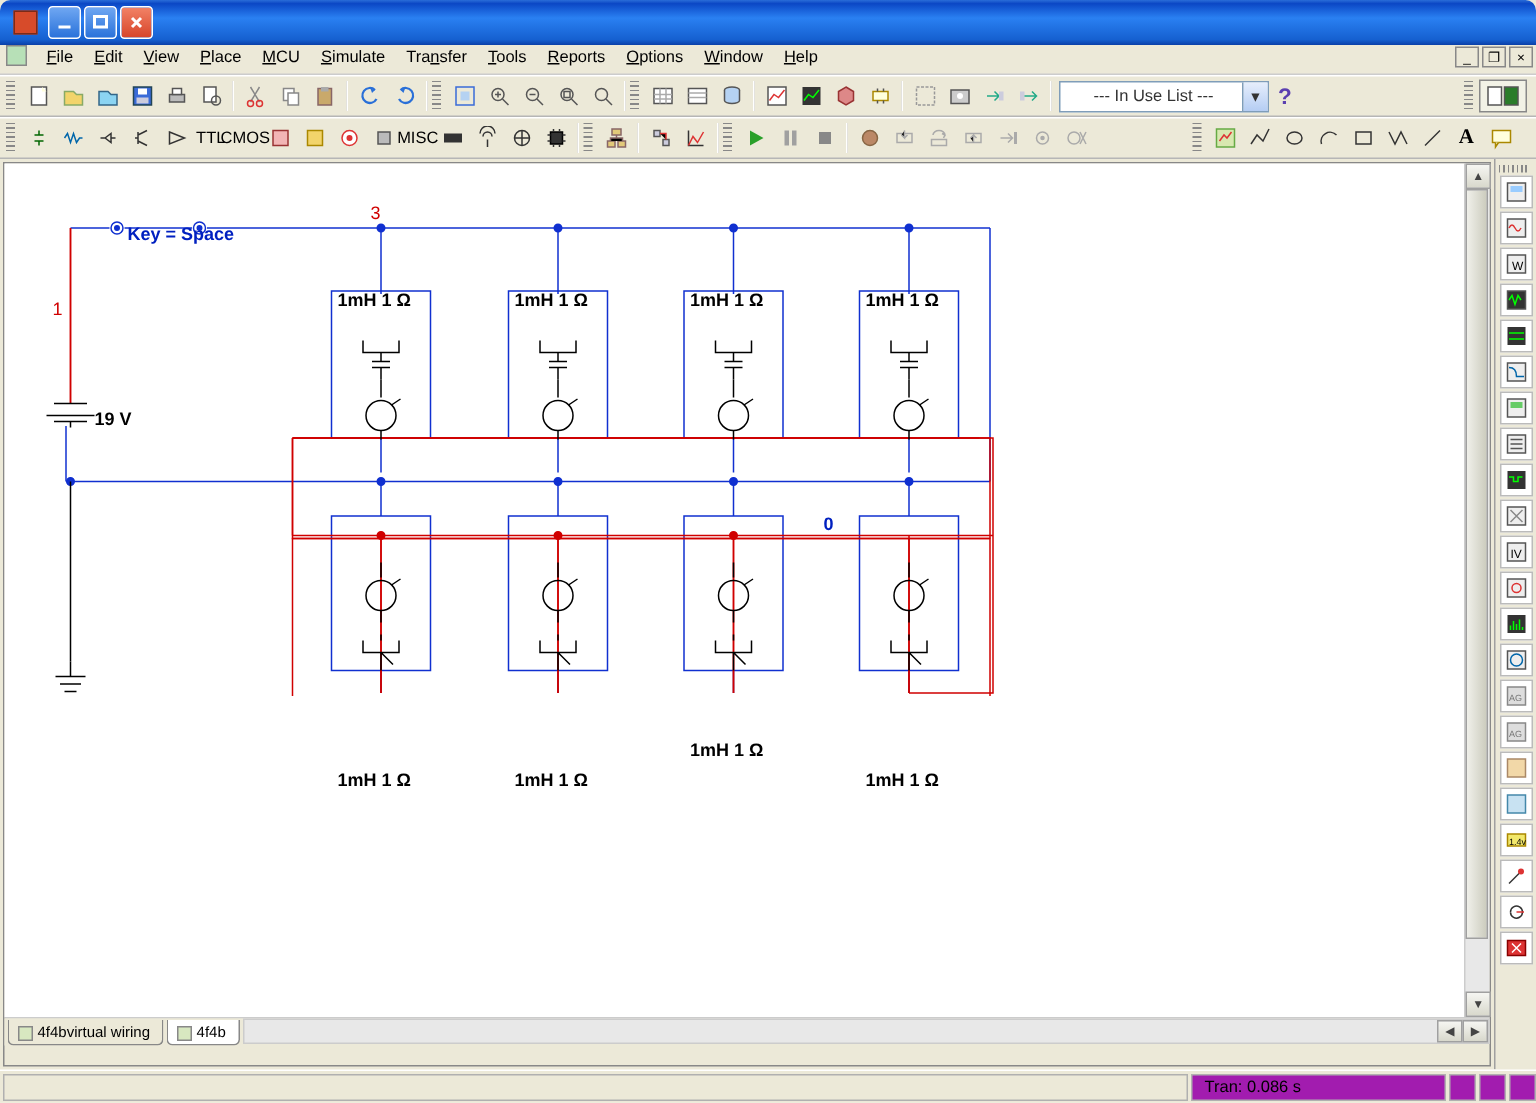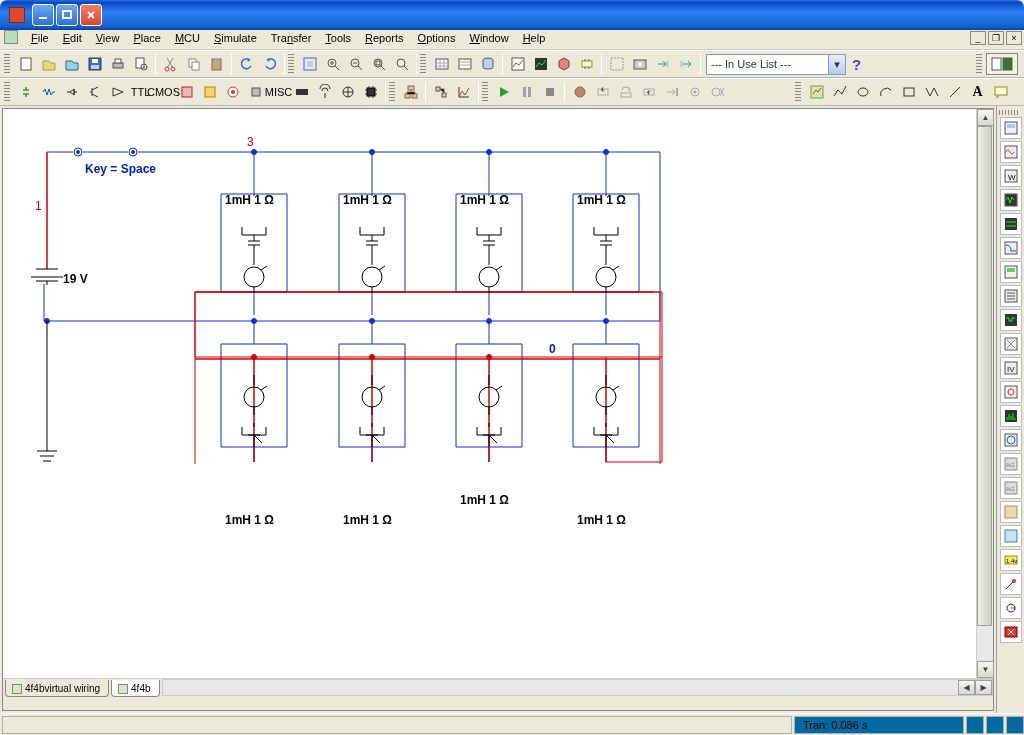--- a/index.html
+++ b/index.html
@@ -17,21 +17,21 @@
   .menu-item{padding:2px 7px;cursor:default}
   .menu-item u{text-decoration:underline}
   .mdi-btns{position:absolute;right:2px;top:1px;display:flex;gap:2px}
   .mdi-btns span{width:16px;height:14px;border:1px solid #888;background:#ece9d8;display:inline-flex;align-items:center;justify-content:center;font-size:9px}
   
   .toolbars{background:#ece9d8;border-bottom:1px solid #888}
   .tbrow{display:flex;align-items:center;height:28px;border-top:1px solid #fff;border-bottom:1px solid #b6b6b6;padding:0 4px;gap:0}
   .grip{width:6px;height:20px;margin-right:4px;background:repeating-linear-gradient(to bottom,#888 0 1px,transparent 1px 3px)}
   .tbtn{width:23px;height:22px;display:inline-flex;align-items:center;justify-content:center;margin:0;border:1px solid transparent}
   .sep{width:1px;height:20px;background:#a0a0a0;margin:0 3px;border-right:1px solid #fff}
-  .in-use{width:140px;height:21px;border:1px solid #7f9db9;background:#fff;display:inline-flex;align-items:center;padding:0 4px;margin:16px 2px;font-size:11px;color:#333;position:relative}
+  .in-use{width:140px;height:21px;border:1px solid #7f9db9;background:#fff;display:inline-flex;align-items:center;padding:0 22px;margin:16px 2px;font-size:11px;color:#333;position:relative}
   .in-use .dd{position:absolute;right:0;top:0;width:17px;height:19px;background:linear-gradient(#e6eefc,#b5cdf3);border-left:1px solid #7f9db9;display:flex;align-items:center;justify-content:center}
   .help-q{font-size:15px;font-weight:bold;color:#5b3fb0;margin-left:4px}
   .spacer{flex:1}
   .pcb-btn{width:32px;height:22px;border:1px solid #888;background:#f2f2e6;display:inline-flex;align-items:center;justify-content:center;margin-right:2px}
   
   .tbtn svg{display:block}
   
   .workspace{position:absolute;top:106px;left:0;right:0;bottom:22px;background:#ece9d8;display:flex}
   .canvas-wrap{flex:1;display:flex;flex-direction:column;border:1px solid #888;margin:2px;background:#ece9d8}
   .canvas-v{flex:1;display:flex}
@@ -45,21 +45,21 @@
   .tab.active{background:#fff}
   .tabicon{width:10px;height:10px;border:1px solid #888;background:#d8e8c0}
   .hscroll{flex:1;height:17px;background:#e8e8e8;border:1px solid #ccc;display:flex;align-items:center;position:relative}
   .hscroll .arrow{height:15px}
   .hscroll .track{flex:1;position:relative;height:15px}
   
   .instr{width:28px;background:#ece9d8;border-left:1px solid #a0a0a0;display:flex;flex-direction:column;align-items:center;padding-top:4px;gap:2px}
   .instr .ibtn{width:22px;height:22px;border:1px solid #bbb;background:#fff;display:flex;align-items:center;justify-content:center}
   
   .status{position:absolute;left:0;right:0;bottom:0;height:22px;background:#ece9d8;border-top:1px solid #fff;display:flex;align-items:center;font-size:11px}
-  .status .cell{border:1px solid #b0b0b0;height:18px;padding:1px 8px;margin-left:2px;display:flex;align-items:center;background:#0369a1}
+  .status .cell{border:1px solid #b0b0b0;height:18px;padding:1px 8px;margin-left:2px;display:flex;align-items:center;background:#a21caf}
   .status .grow{flex:1;border:1px solid #b0b0b0;height:18px;margin-left:2px}
   
   .lbl{position:absolute;font-size:12px;font-family:Arial;white-space:nowrap}
   .red{color:#d00000}
   .blue{color:#0020c0;font-weight:bold}
 </style>
 </head>
 <body>
 
 <div class="titlebar">
@@ -615,21 +615,21 @@
               <path d="M239 318 v8 h24 v-8 M251 314 v4 M245 326 h12 M251 326 l8 8 M251 326 v12"></path>
             </g>
             <g transform="translate(352,0)">
               <circle cx="251" cy="288" r="10"></circle>
                 <path d="M251 276 v-10 M251 298 v8 M258 281 l6-4"></path>
               <path d="M239 318 v8 h24 v-8 M251 314 v4 M245 326 h12 M251 326 l8 8 M251 326 v12"></path>
             </g>
           </g>
         </svg>
 
-        <div class="lbl blue" style="left:82px;top:53px">Key = Space</div>
+        <div class="lbl blue" style="left:82px;top:40px">Key = Space</div>
         <div class="lbl red" style="left:32px;top:90px">1</div>
         <div class="lbl red" style="left:244px;top:26px">3</div>
         <div class="lbl blue" style="left:546px;top:233px">0</div>
         <div class="lbl" style="left:60px;top:163px;font-weight:bold">19 V</div>
         <div class="lbl" style="left:222px;top:84px;font-weight:bold">1mH 1 Ω</div>
         <div class="lbl" style="left:340px;top:84px;font-weight:bold">1mH 1 Ω</div>
         <div class="lbl" style="left:457px;top:84px;font-weight:bold">1mH 1 Ω</div>
         <div class="lbl" style="left:574px;top:84px;font-weight:bold">1mH 1 Ω</div>
         <div class="lbl" style="left:222px;top:404px;font-weight:bold">1mH 1 Ω</div>
         <div class="lbl" style="left:340px;top:404px;font-weight:bold">1mH 1 Ω</div>

